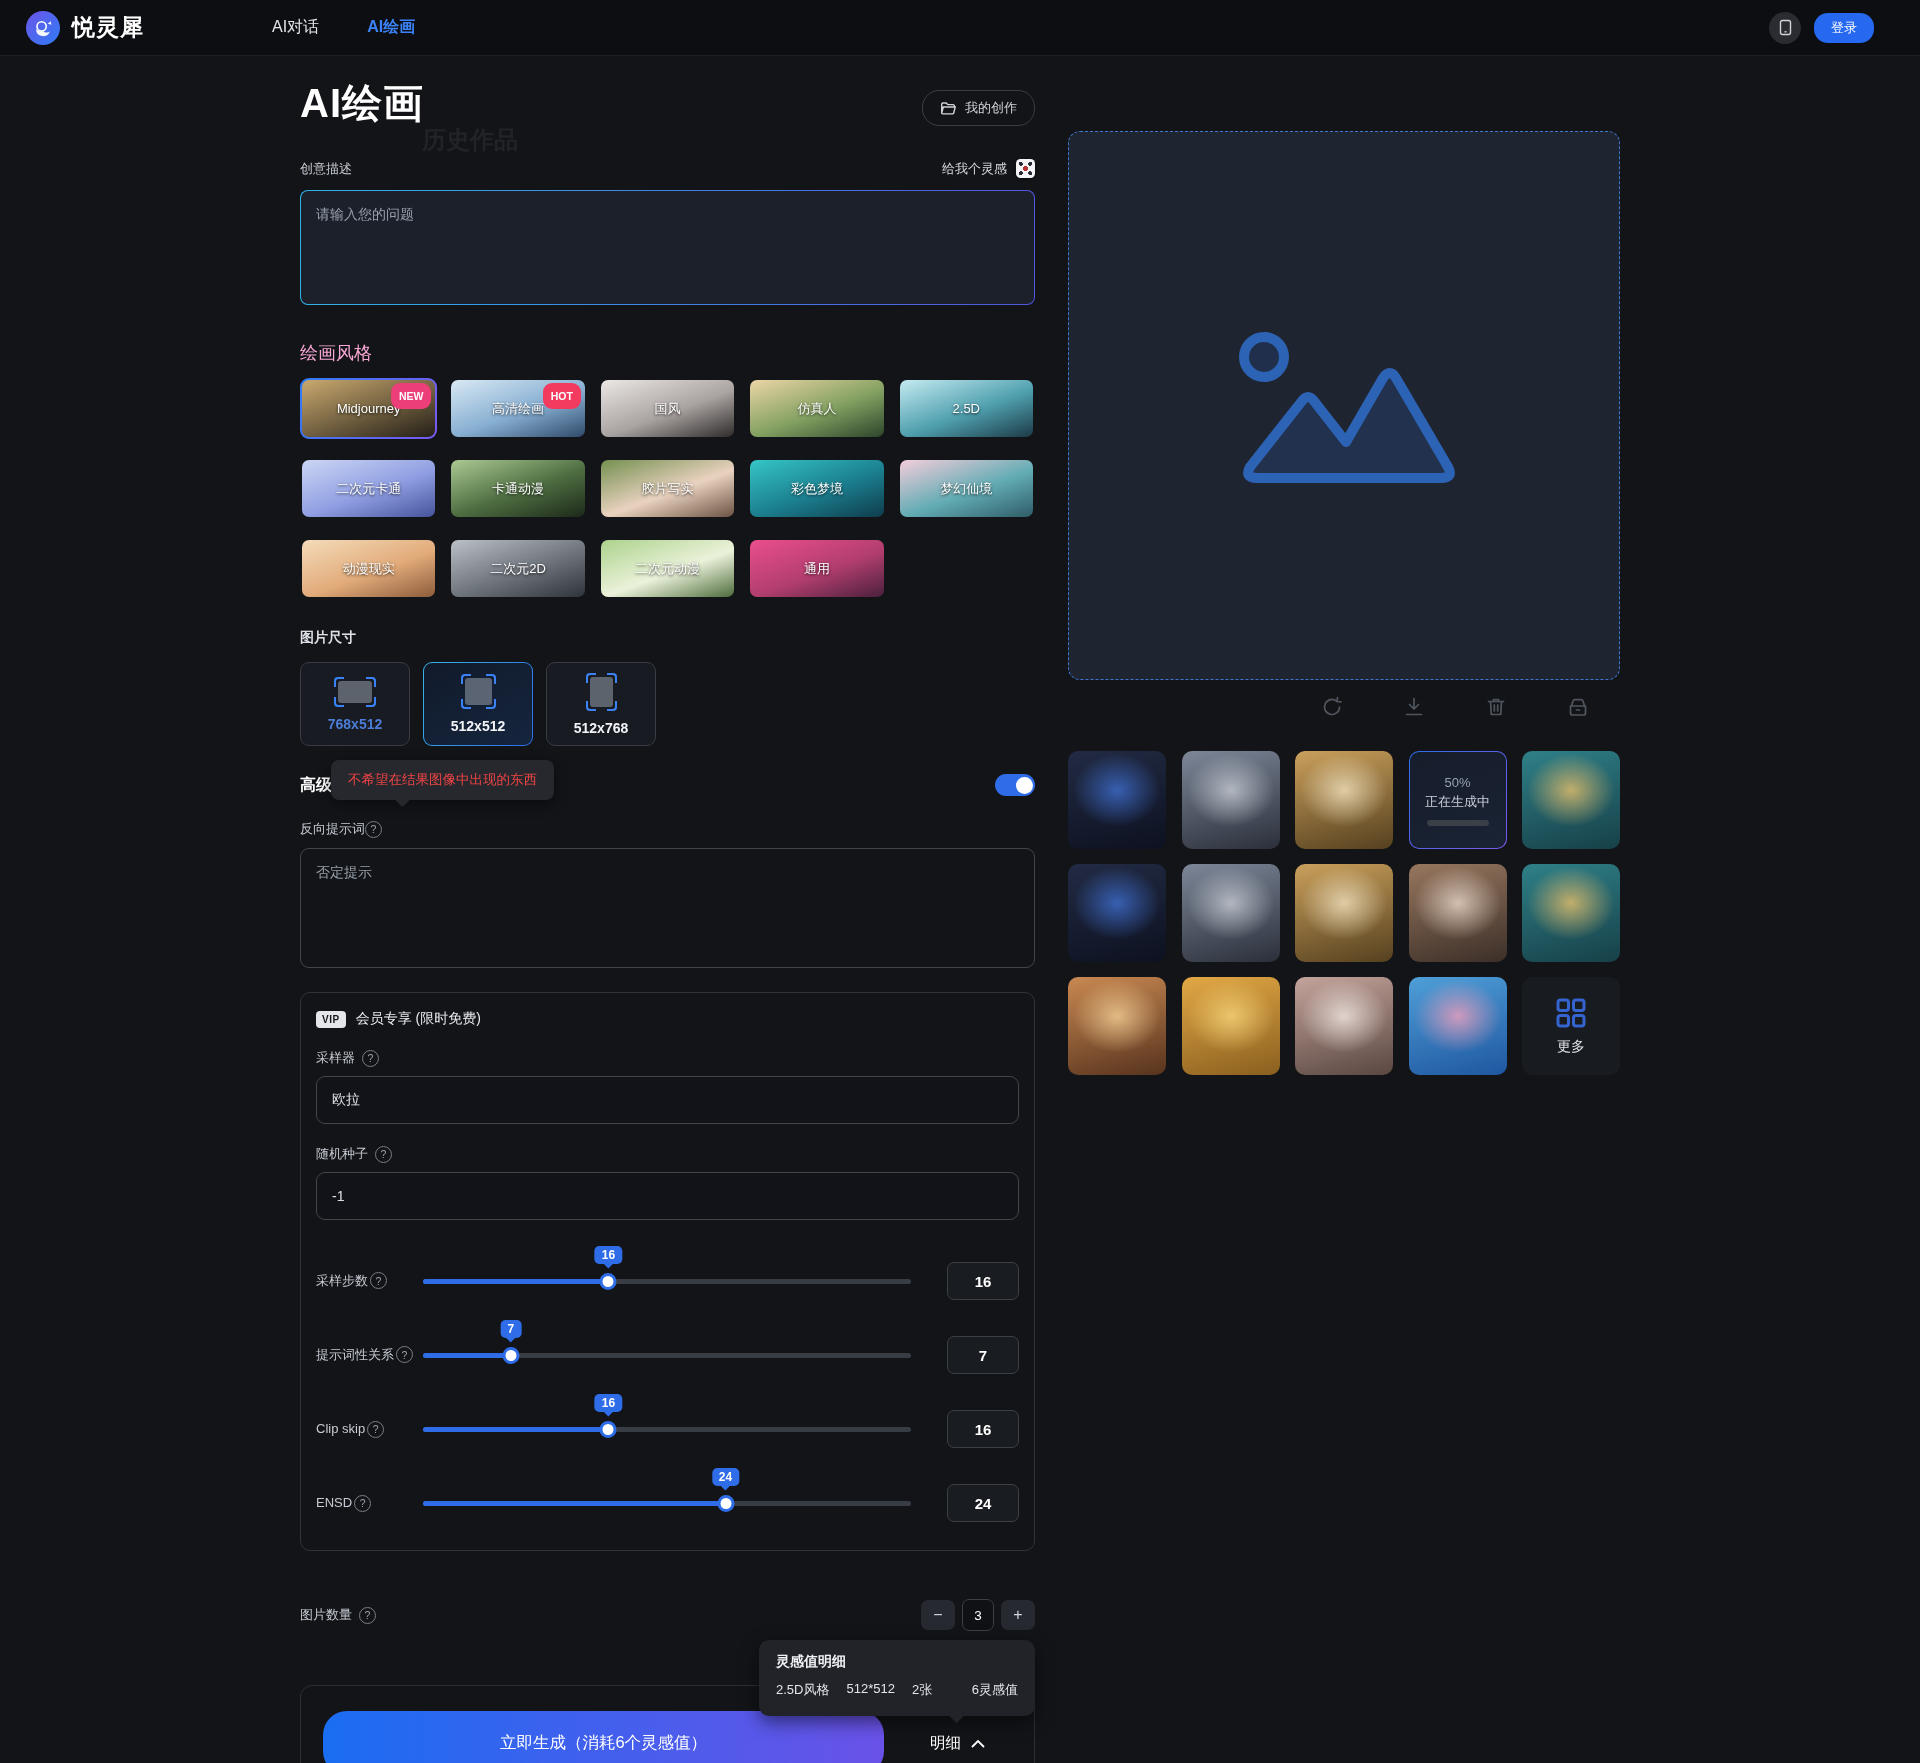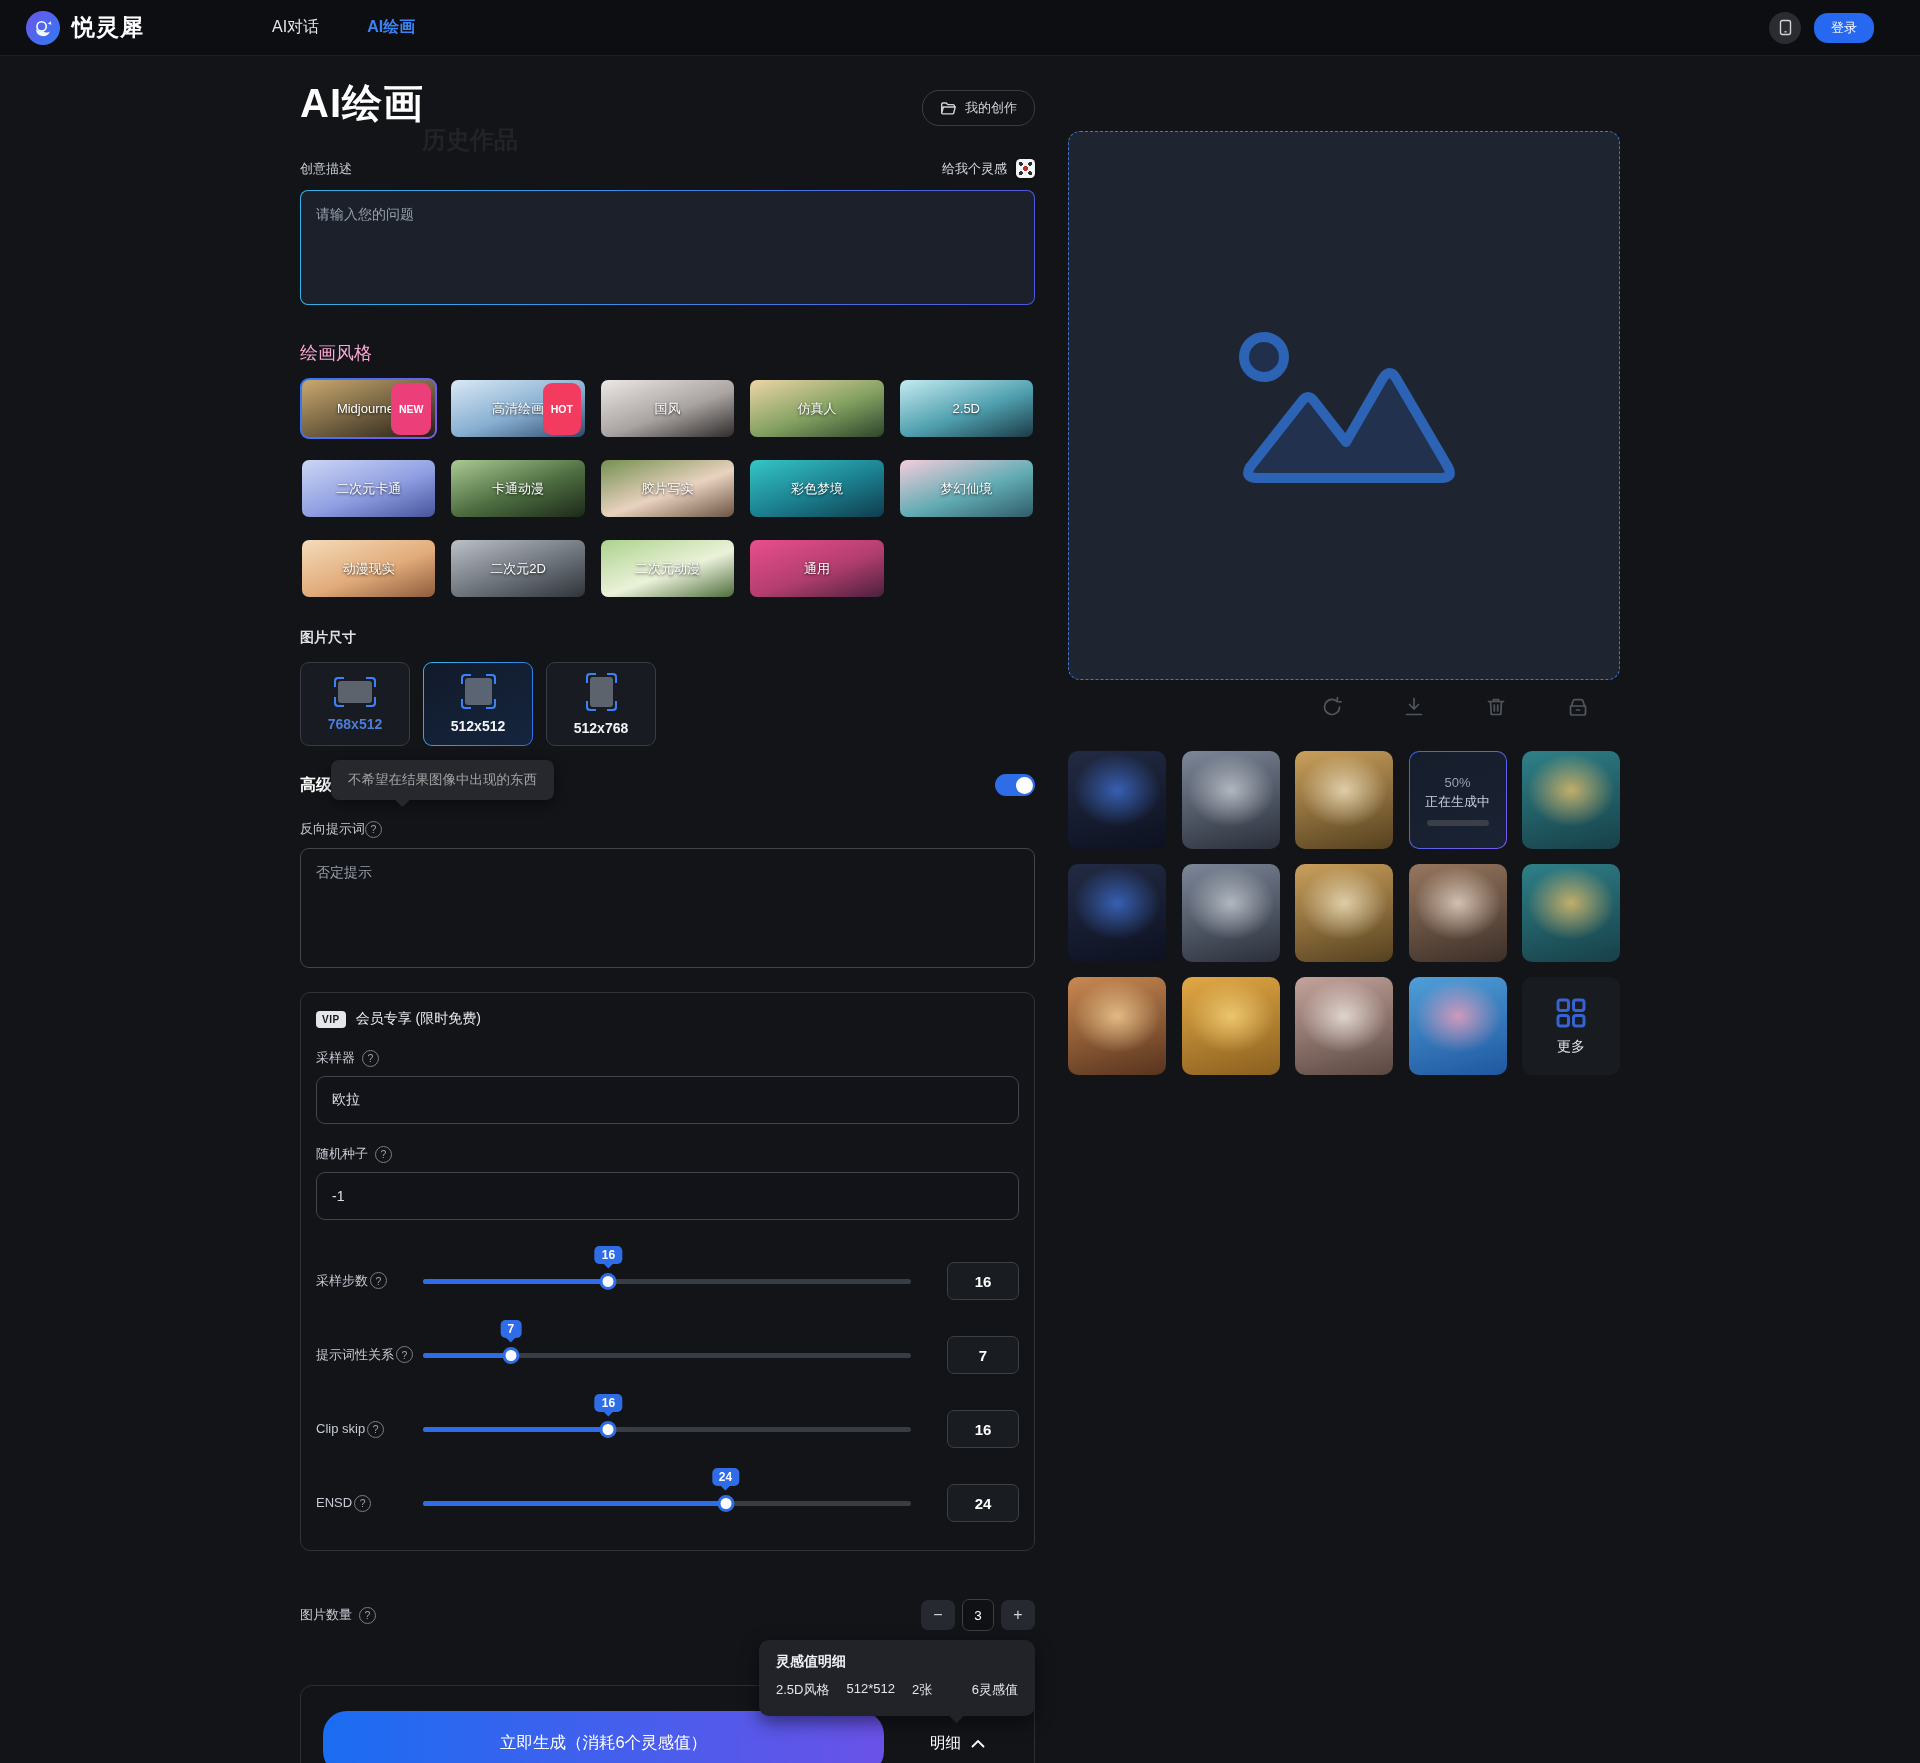--- a/index.html
+++ b/index.html
@@ -42,21 +42,21 @@
     background:linear-gradient(#1b202b,#1b202b) padding-box,linear-gradient(90deg,#2fb3e8,#5156e0) border-box;
     color:#e6e9ee;font-size:14px;padding:15px;resize:none;outline:none}
   ::placeholder{color:#98a0ab;opacity:1}
   .section-label{margin-top:36px;font-size:18px;color:#f9a8d4}
   .size-title{margin-top:30px;font-size:14px;color:#dde1e7;font-weight:bold}
 
   
   .style-grid{margin-top:13px;display:grid;grid-template-columns:repeat(5,1fr);gap:19px 12px}
   .style-card{position:relative;height:57px;border-radius:9px;border:2px solid transparent;cursor:pointer;overflow:hidden}
   .sc-label{position:absolute;inset:0;display:flex;align-items:center;justify-content:center;font-size:13px;color:#fff;text-shadow:0 1px 3px rgba(0,0,0,.85)}
-  .badge{position:absolute;top:3px;right:4px;font-size:10.5px;font-weight:bold;color:#fff;padding:20px 8px;border-radius:9px}
+  .badge{position:absolute;top:3px;right:4px;font-size:10.5px;font-weight:bold;color:#fff;padding:7px 8px;border-radius:9px}
 
   
   .size-row{display:flex;gap:13px;margin-top:15px}
   .size-card{width:110px;height:84px;box-sizing:border-box;border-radius:9px;border:1.6px solid #383c43;background:#181b21;display:flex;flex-direction:column;align-items:center;justify-content:center;gap:9px;cursor:pointer}
   .size-card.sel{border:1.6px solid transparent;background:linear-gradient(150deg,#111a2a,#15253e) padding-box,linear-gradient(120deg,#36b6e8,#2f6de8) border-box}
   .size-label{font-size:14px;color:#f2f4f7;font-weight:bold}
   .size-card.blue .size-label{color:#4c7ed8}
   .crop{position:relative}
   .size-card.landscape .crop{width:42px;height:30px}
   .size-card.square .crop{width:35px;height:35px}
@@ -66,21 +66,21 @@
   .c-tl{top:0;left:0;border-right:none;border-bottom:none;border-top-left-radius:4px}
   .c-tr{top:0;right:0;border-left:none;border-bottom:none;border-top-right-radius:4px}
   .c-bl{bottom:0;left:0;border-right:none;border-top:none;border-bottom-left-radius:4px}
   .c-br{bottom:0;right:0;border-left:none;border-top:none;border-bottom-right-radius:4px}
 
   
   .adv-row{position:relative;margin-top:28px;display:flex;align-items:center;justify-content:space-between}
   .adv-label{font-size:16px;font-weight:bold;color:#fff}
   .toggle{width:40px;height:22px;border-radius:11px;background:#2f6de8;position:relative;cursor:pointer}
   .toggle .knob{position:absolute;right:2.5px;top:2.5px;width:17px;height:17px;border-radius:50%;background:#fff}
-  .adv-tooltip{position:absolute;left:31px;top:-14px;background:#26282e;border-radius:8px;padding:11px 17px;font-size:13.5px;color:#a3a3a3;white-space:nowrap;box-shadow:0 4px 14px rgba(0,0,0,.45);z-index:5}
+  .adv-tooltip{position:absolute;left:31px;top:-14px;background:#26282e;border-radius:8px;padding:11px 17px;font-size:13.5px;color:#ef4444;white-space:nowrap;box-shadow:0 4px 14px rgba(0,0,0,.45);z-index:5}
   .adv-tooltip::after{content:"";position:absolute;left:66px;bottom:-5px;width:11px;height:11px;background:#26282e;transform:rotate(45deg);border-radius:2px}
   .qmark{width:15px;height:15px;border:1.2px solid #787e86;border-radius:50%;color:#9aa1ab;font-size:10.5px;display:inline-flex;align-items:center;justify-content:center;flex:none;cursor:pointer}
   .neg-label{margin-top:24px;font-size:13px;color:#c6cbd3;display:flex;align-items:center;}
   .neg-ta{display:block;margin-top:10px;width:735px;height:120px;box-sizing:border-box;background:transparent;border:1px solid #41454c;border-radius:9px;padding:15px;font-size:14px;color:#e6e9ee;resize:none;outline:none}
 
   
   .vip-box{margin-top:24px;border:1px solid #303338;border-radius:10px;padding:17px 15px 28px}
   .vip-head{display:flex;align-items:center;gap:10px;font-size:14px;color:#e8eaee}
   .vip-badge{background:#e4e6e9;color:#17191d;font-size:10px;font-weight:bold;padding:3px 6px;border-radius:4px;letter-spacing:.5px}
   .field-label{margin-top:21px;font-size:13px;color:#c6cbd3;display:flex;gap:7px;align-items:center}

